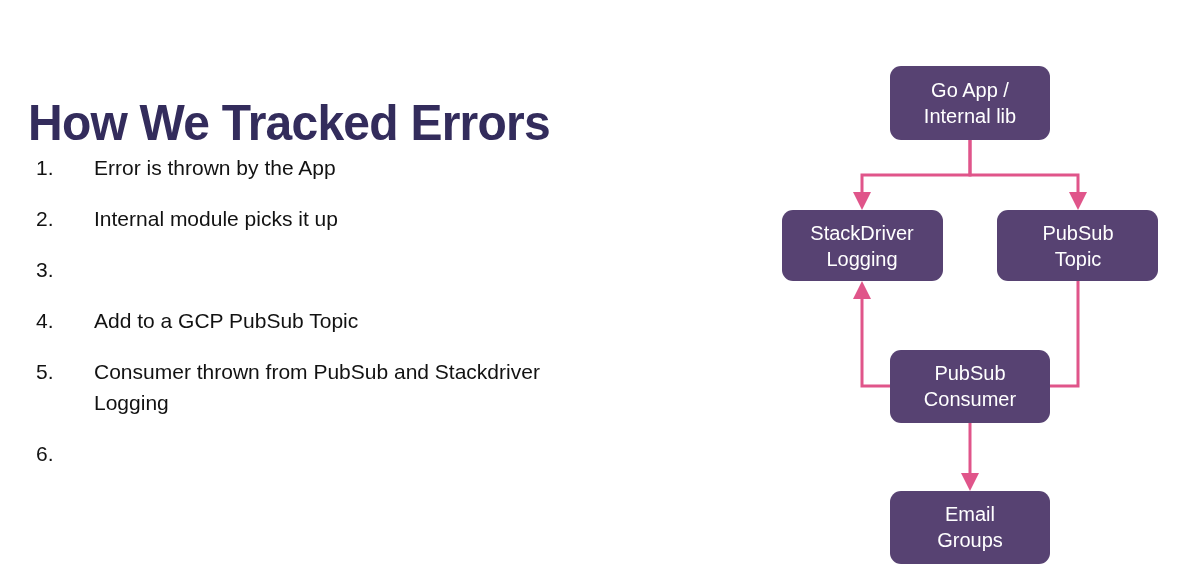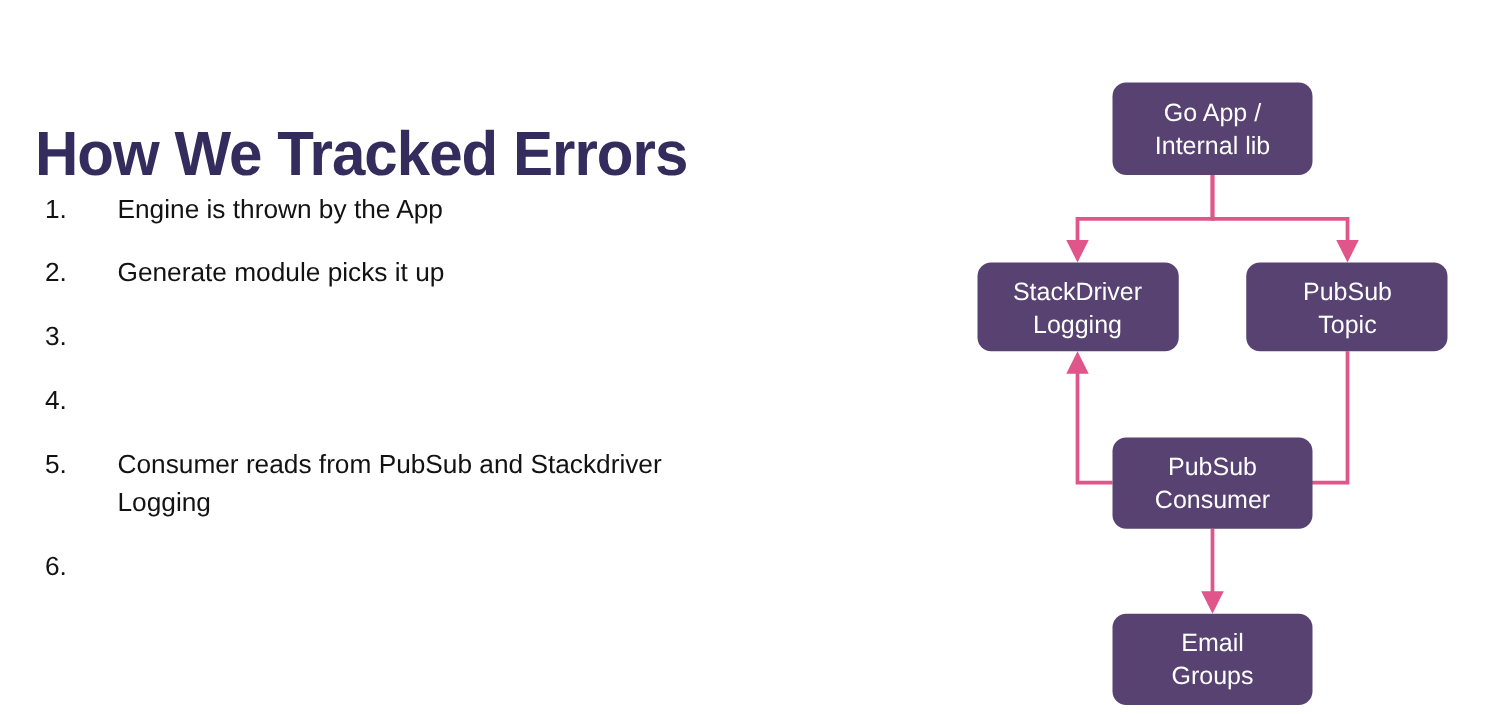--- a/index.html
+++ b/index.html
@@ -119,35 +119,36 @@
 
 <div id="slide">
 
   <div id="left-col">
 
     <h1 id="page-title">How We Tracked Errors</h1>
 
     <ol id="steps-list">
       <li class="step-item">
         <span class="step-number">1.</span>
-        <span class="step-text">Engine is thrown by the App</span>
+        <span class="step-text">Error is thrown by the App</span>
       </li>
       <li class="step-item">
         <span class="step-number">2.</span>
-        <span class="step-text">Generate module picks it up</span>
+        <span class="step-text">Internal module picks it up</span>
       </li>
       <li class="step-item">
         <span class="step-number">3.</span>
       </li>
       <li class="step-item">
         <span class="step-number">4.</span>
+        <span class="step-text">Add to a GCP PubSub Topic</span>
       </li>
       <li class="step-item">
         <span class="step-number">5.</span>
-        <span class="step-text">Consumer reads from PubSub and Stackdriver Logging</span>
+        <span class="step-text">Consumer thrown from PubSub and Stackdriver Logging</span>
       </li>
       <li class="step-item">
         <span class="step-number">6.</span>
       </li>
     </ol>
 
   </div>
 
   <div id="diagram">
     <svg width="460" height="571" viewBox="0 0 460 571" xmlns="http://www.w3.org/2000/svg">

